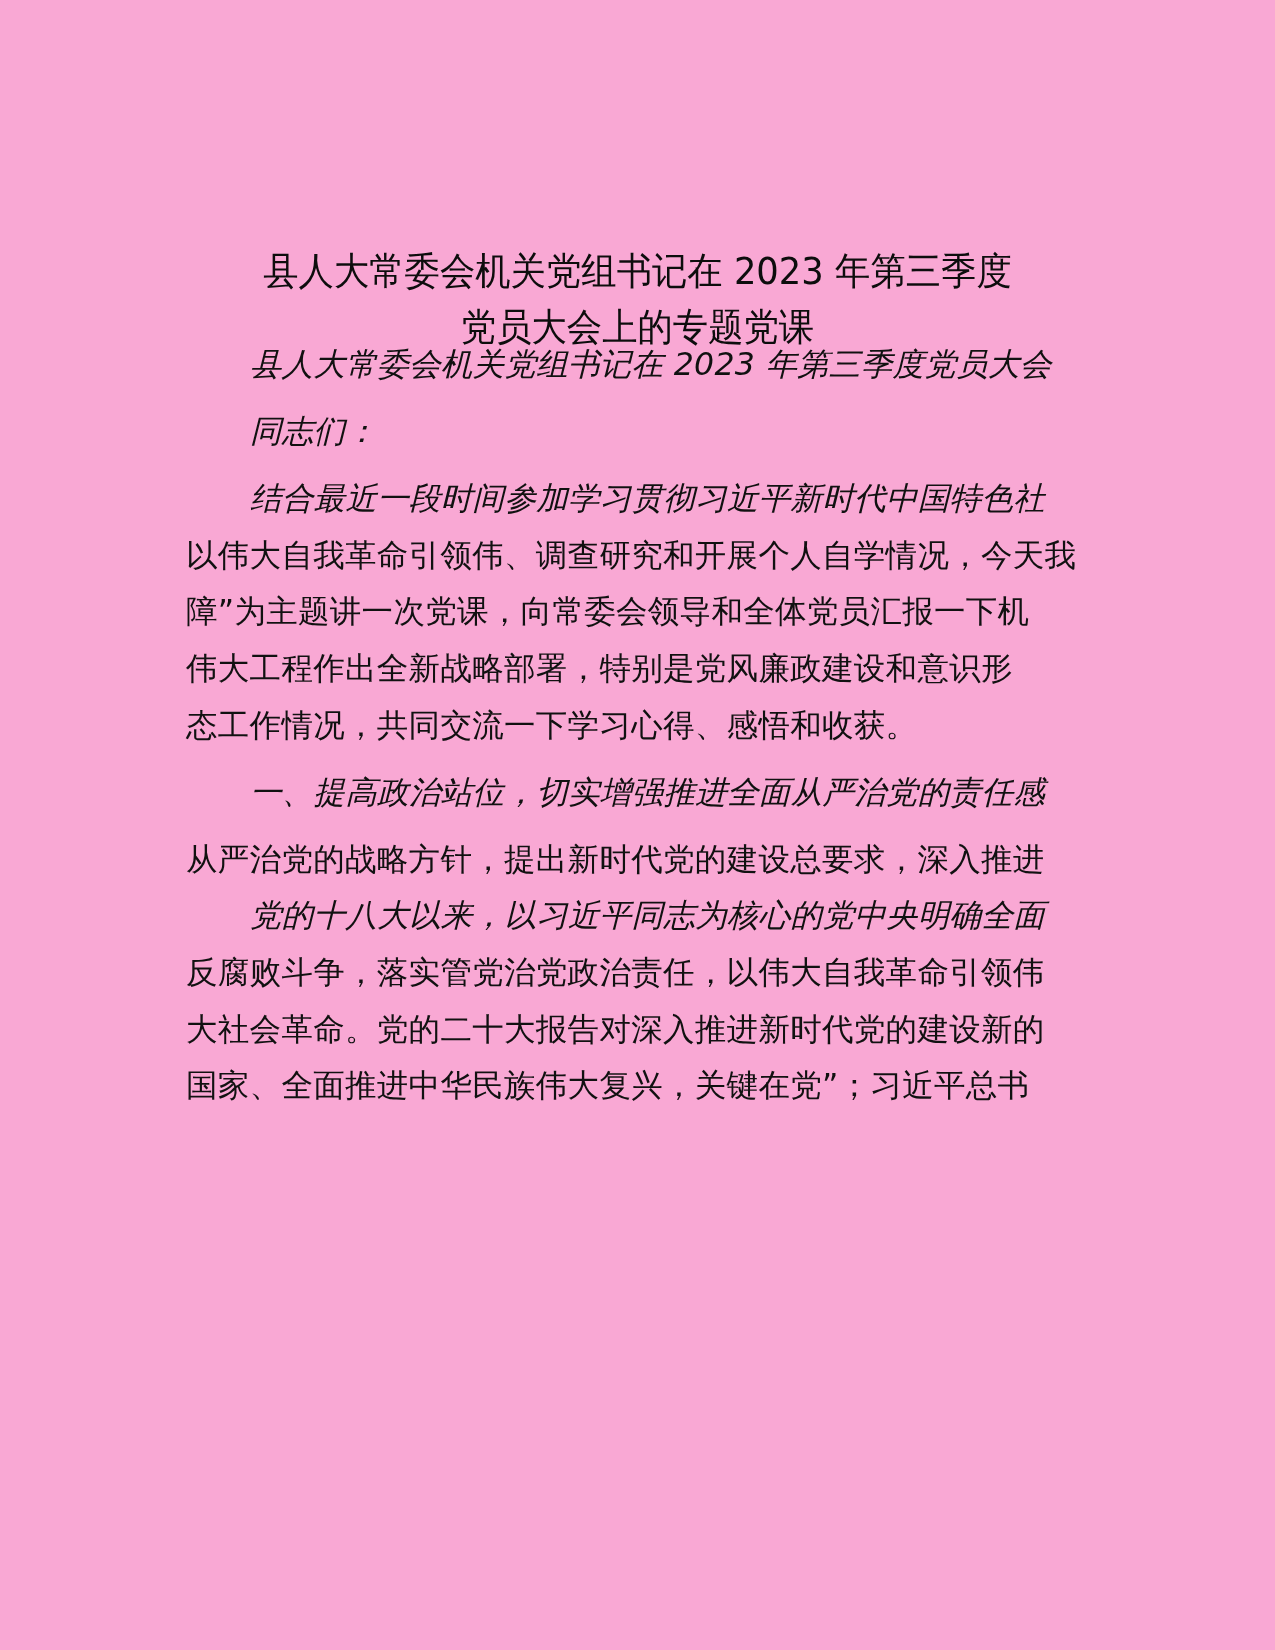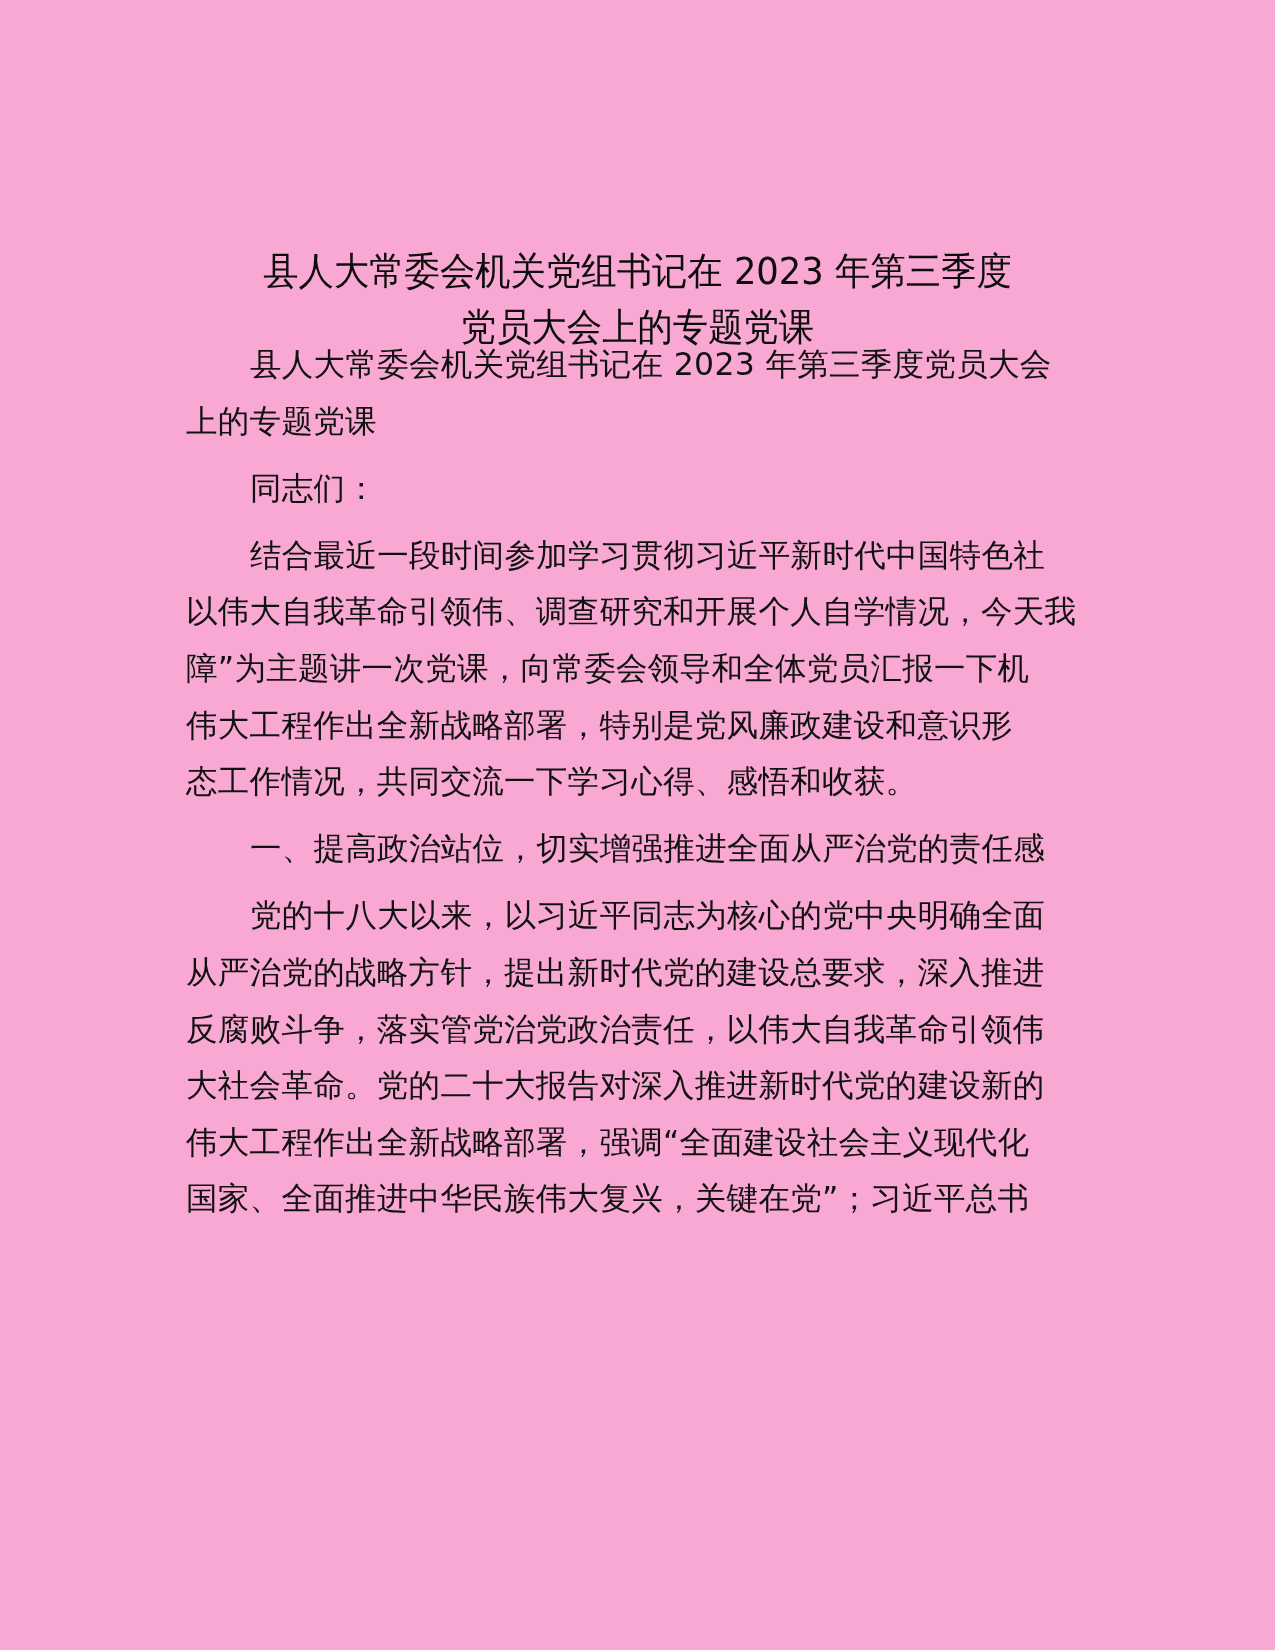--- a/index.html
+++ b/index.html
@@ -55,58 +55,57 @@
       text-indent: 64px;
       letter-spacing: 0.3px;
       color: #111111;
     }
     .line {
       display: block;
       white-space: nowrap;
     }
     .line.first {
       padding-left: 64px;
+      font-style: italic;
     }
   </style>
 </head>
 <body>
 
 <div class="page">
 
   <h1 class="title">
     <span class="tline">县人大常委会机关党组书记在 2023 年第三季度</span>
     <span class="tline">党员大会上的专题党课</span>
   </h1>
 
   <div class="body-text">
 
     <div class="para" style="text-indent:0">
       <span class="line first">县人大常委会机关党组书记在 2023 年第三季度党员大会</span>
-      <span class="line">上的专题党课</span>
     </div>
 
     <div class="para" style="text-indent:0">
       <span class="line first">同志们：</span>
     </div>
 
     <div class="para" style="text-indent:0">
       <span class="line first">结合最近一段时间参加学习贯彻习近平新时代中国特色社</span>
       <span class="line">以伟大自我革命引领伟、调查研究和开展个人自学情况，今天我</span>
       <span class="line">障”为主题讲一次党课，向常委会领导和全体党员汇报一下机</span>
       <span class="line">伟大工程作出全新战略部署，特别是党风廉政建设和意识形</span>
       <span class="line">态工作情况，共同交流一下学习心得、感悟和收获。</span>
     </div>
 
     <div class="para" style="text-indent:0">
       <span class="line first">一、提高政治站位，切实增强推进全面从严治党的责任感</span>
     </div>
 
     <div class="para" style="text-indent:0">
+      <span class="line">从严治党的战略方针，提出新时代党的建设总要求，深入推进</span>
       <span class="line first">党的十八大以来，以习近平同志为核心的党中央明确全面</span>
-      <span class="line">从严治党的战略方针，提出新时代党的建设总要求，深入推进</span>
       <span class="line">反腐败斗争，落实管党治党政治责任，以伟大自我革命引领伟</span>
       <span class="line">大社会革命。党的二十大报告对深入推进新时代党的建设新的</span>
-      <span class="line">伟大工程作出全新战略部署，强调“全面建设社会主义现代化</span>
       <span class="line">国家、全面推进中华民族伟大复兴，关键在党”；习近平总书</span>
     </div>
 
   </div>
 </div>
 
 </body></html>

